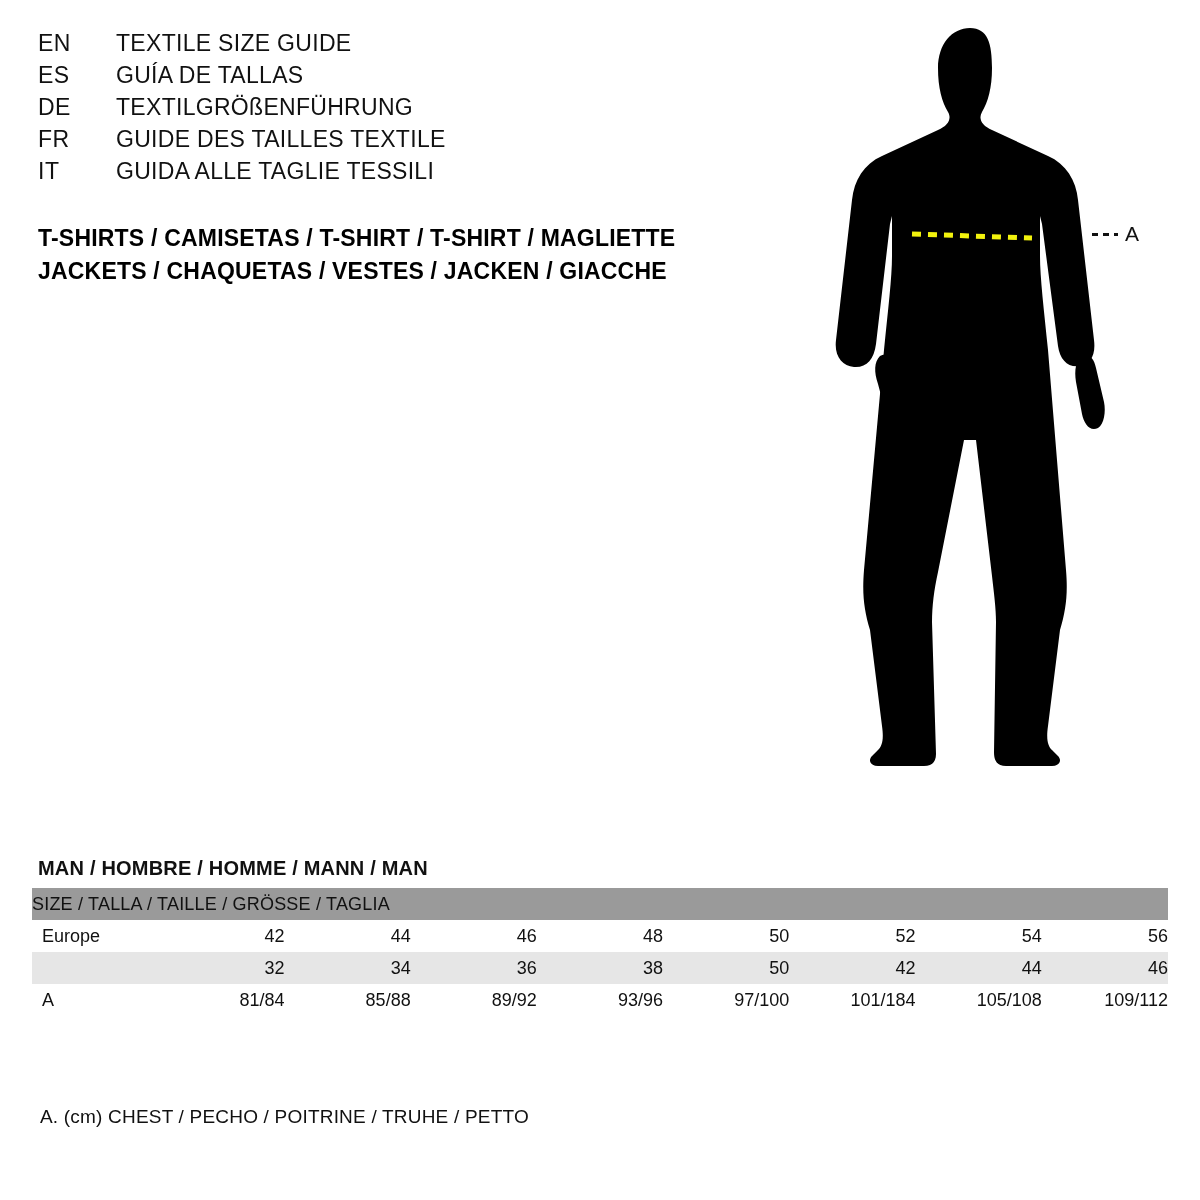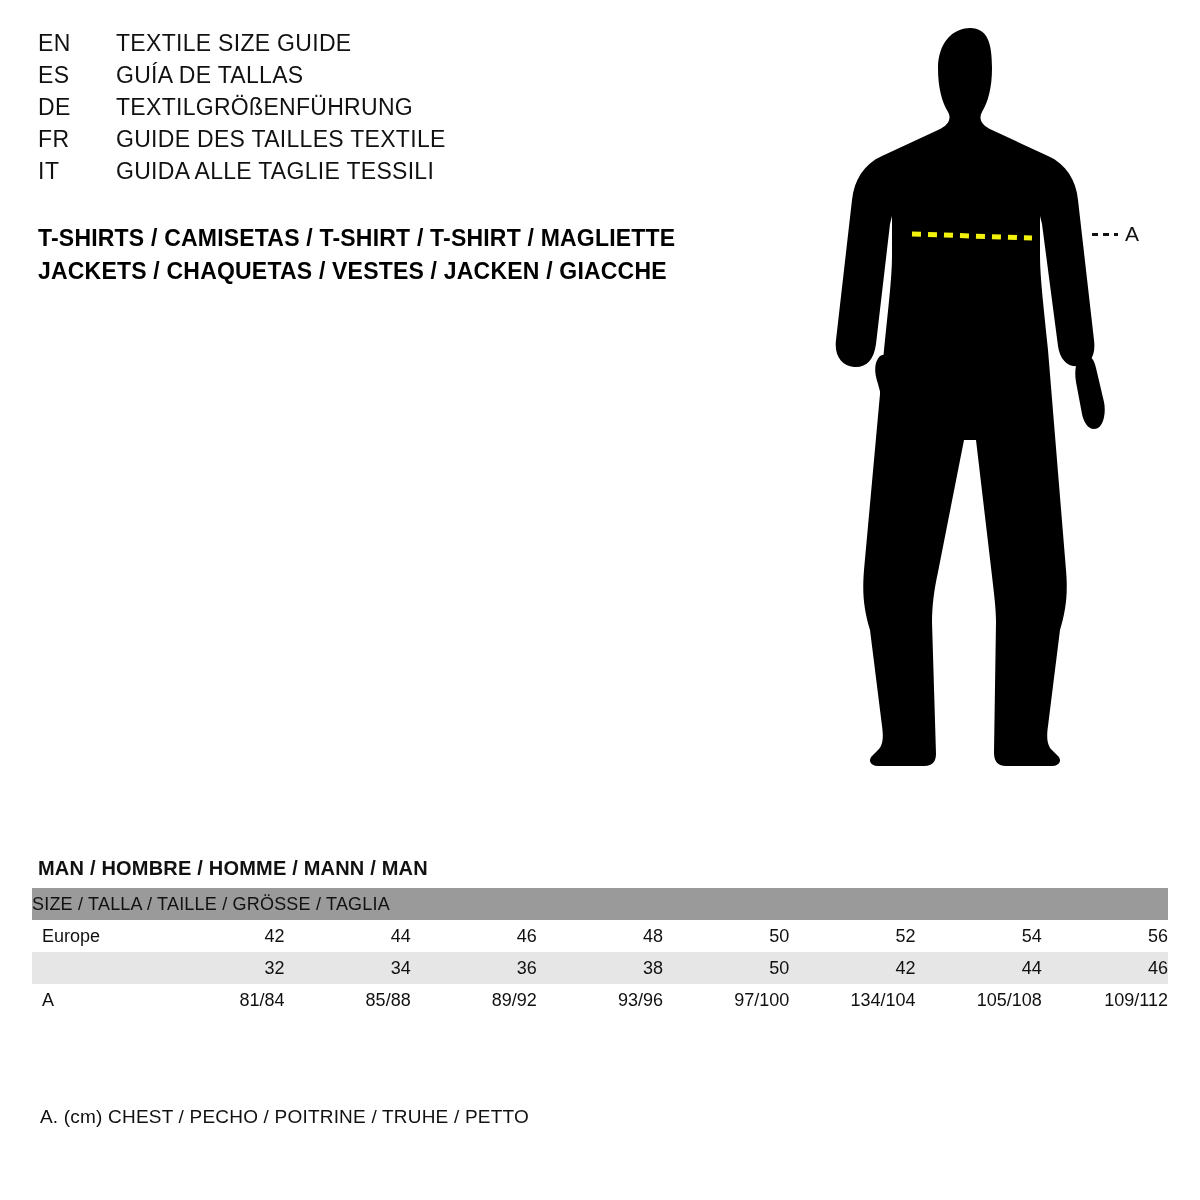--- a/index.html
+++ b/index.html
@@ -284,21 +284,21 @@
         <td class="val-cell">44</td>
         <td class="val-cell">46</td>
       </tr>
       <tr class="row-white">
         <td class="label-cell">A</td>
         <td class="val-cell">81/84</td>
         <td class="val-cell">85/88</td>
         <td class="val-cell">89/92</td>
         <td class="val-cell">93/96</td>
         <td class="val-cell">97/100</td>
-        <td class="val-cell">134/104</td>
+        <td class="val-cell">101/184</td>
         <td class="val-cell">105/108</td>
         <td class="val-cell">109/112</td>
       </tr>
     </tbody>
   </table>
 
   <div class="footnote">A. (cm) CHEST / PECHO / POITRINE / TRUHE / PETTO</div>
 
 </div>
 

